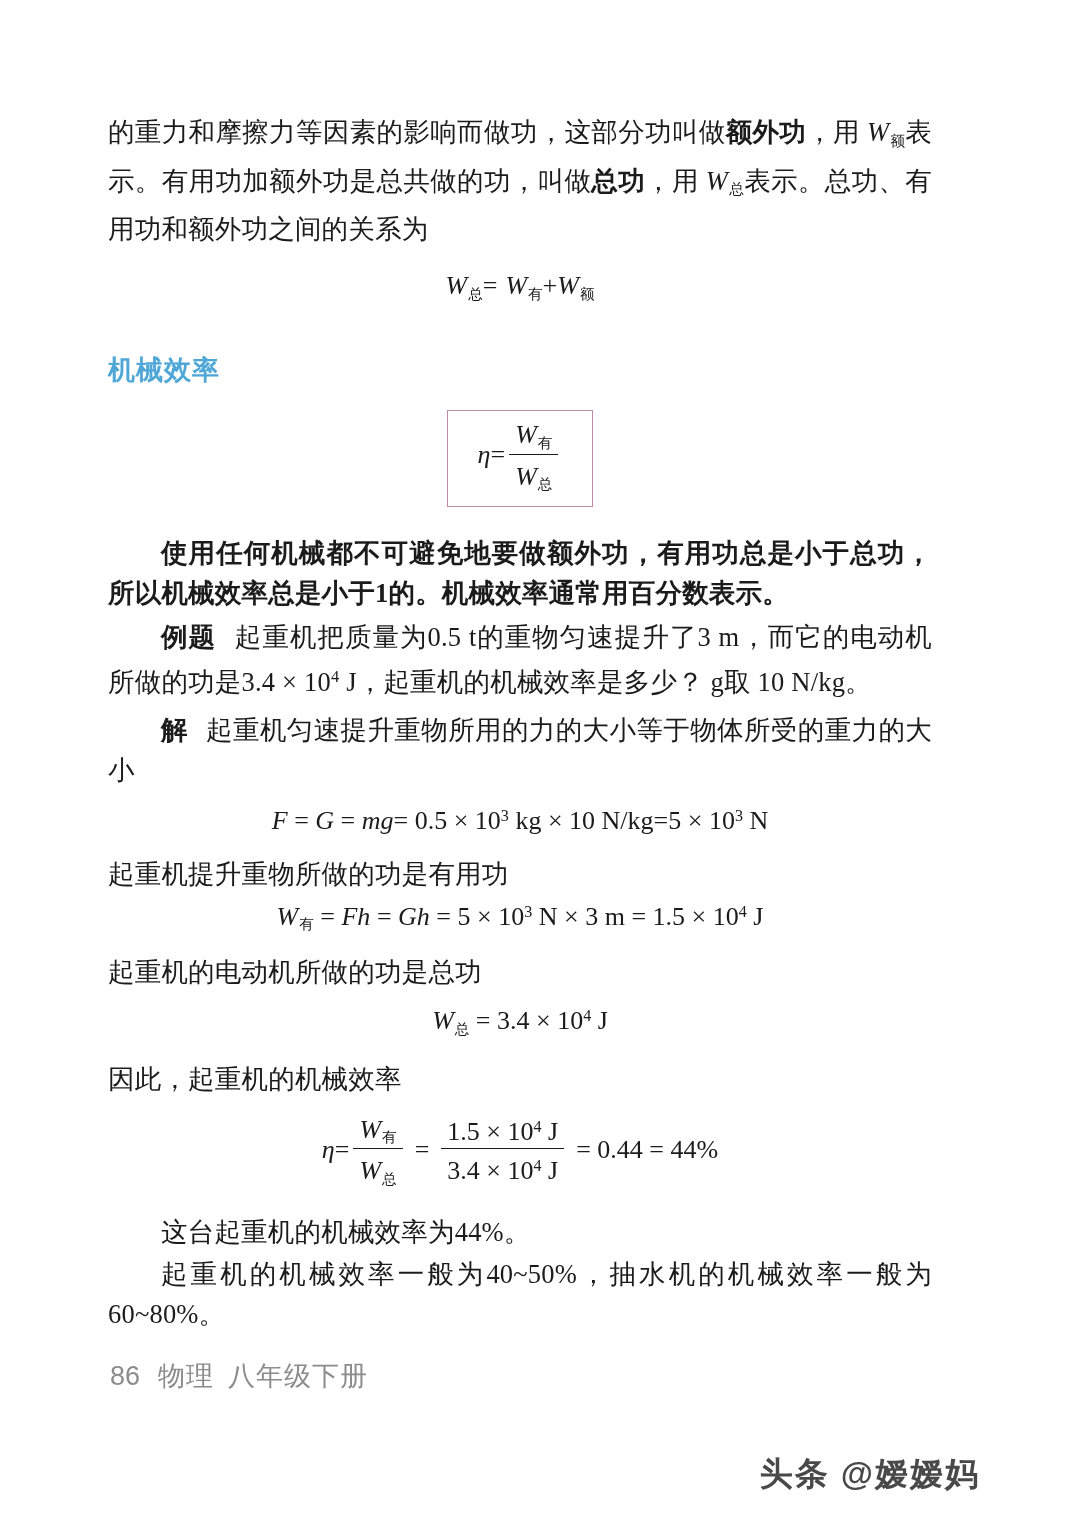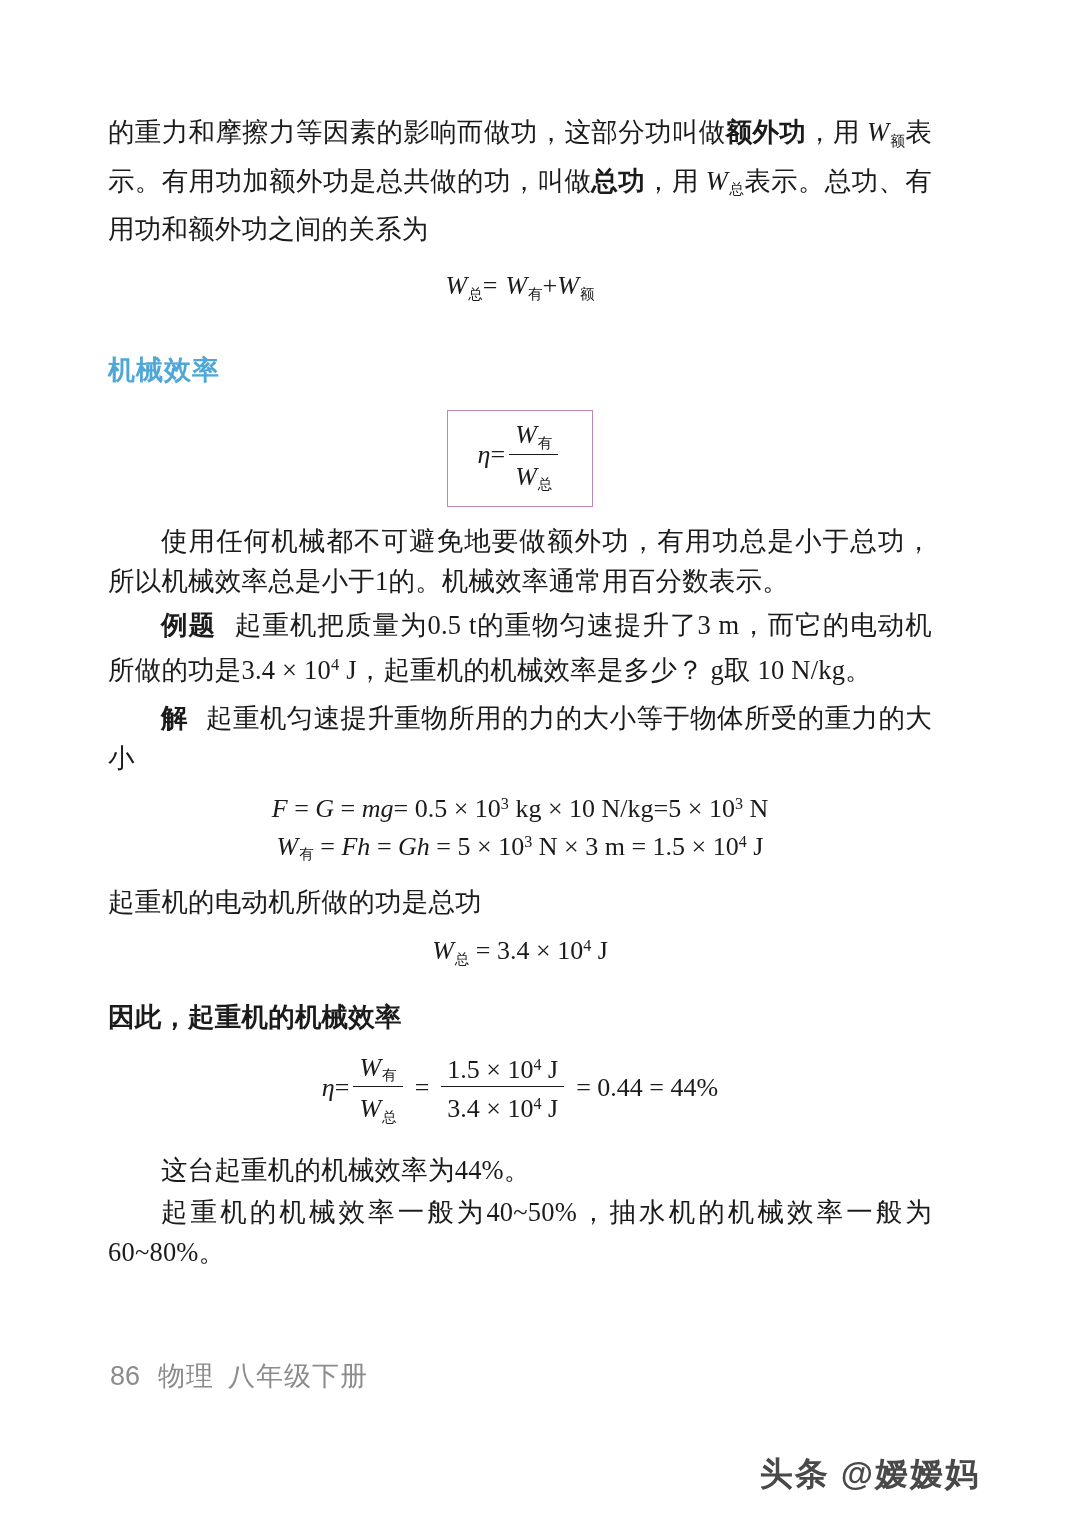--- a/index.html
+++ b/index.html
@@ -148,36 +148,37 @@
 
     <p class="eq-center math" style="margin-top:22px;"><span class="mi">W</span><span class="sub">总</span><span>=</span><span class="mi" style="margin-left:8px;">W</span><span class="sub">有</span><span>+</span><span class="mi">W</span><span class="sub">额</span></p>
 
     <h2 class="section-heading" style="margin-top:48px;">机械效率</h2>
 
 
     <div class="formula-box-wrap" style="margin-top:22px;">
       <div class="formula-box math"><span class="mi">η</span><span>=</span><span class="frac"><span class="num"><span class="mi">W</span><span class="sub">有</span></span><span class="den"><span class="mi">W</span><span class="sub">总</span></span></span></div>
     </div>
 
-    <p class="para indent" style="margin-top:14px;">使用任何机械都不可避免地要做额外功，有用功总是小于总功，所以机械效率总是小于1的。机械效率通常用百分数表示。</p>
+    <p class="para indent" style="margin-top:26px;font-weight:bold;">使用任何机械都不可避免地要做额外功，有用功总是小于总功，所以机械效率总是小于1的。机械效率通常用百分数表示。</p>
 
     <p class="para indent" style="margin-top:4px;"><span class="b">例题</span><span style="display:inline-block;width:18px;"></span><span>起重机把质量为0.5 t的重物匀速提升了3 m，而它的电动机所做的功是3.4 × 10</span><span class="sup">4</span><span> J，起重机的机械效率是多少？  g取 10 N/kg。</span></p>
 
     <p class="para indent" style="margin-top:8px;"><span class="b">解</span><span style="display:inline-block;width:18px;"></span><span>起重机匀速提升重物所用的力的大小等于物体所受的重力的大小</span></p>
 
     <p class="eq-center math" style="margin-top:16px;"><span class="mi">F</span><span> = </span><span class="mi">G</span><span> = </span><span class="mi">mg</span><span>= 0.5 × 10</span><span class="sup">3</span><span> kg × 10 N/kg=5 × 10</span><span class="sup">3</span><span> N</span></p>
 
+    <p class="para" style="margin-top:18px;">起重机提升重物所做的功是有用功</p>
 
     <p class="eq-center math" style="margin-top:8px;"><span class="mi">W</span><span class="sub">有</span><span> = </span><span class="mi">Fh</span><span> = </span><span class="mi">Gh</span><span> = 5 × 10</span><span class="sup">3</span><span> N × 3 m = 1.5 × 10</span><span class="sup">4</span><span> J</span></p>
 
     <p class="para" style="margin-top:18px;">起重机的电动机所做的功是总功</p>
 
     <p class="eq-center math" style="margin-top:14px;"><span class="mi">W</span><span class="sub">总</span><span> = 3.4 × 10</span><span class="sup">4</span><span> J</span></p>
 
-    <p class="para" style="margin-top:28px;font-weight:bold;">因此，起重机的机械效率</p>
+    <p class="para" style="margin-top:20px;">因此，起重机的机械效率</p>
 
     <p class="eq-center math" style="margin-top:16px;"><span class="mi">η</span><span>=</span><span class="frac"><span class="num"><span class="mi">W</span><span class="sub">有</span></span><span class="den"><span class="mi">W</span><span class="sub">总</span></span></span><span style="margin:0 8px;">=</span><span class="frac"><span class="num"><span>1.5 × 10</span><span class="sup">4</span><span> J</span></span><span class="den"><span>3.4 × 10</span><span class="sup">4</span><span> J</span></span></span><span style="margin-left:8px;">= 0.44 = 44%</span></p>
 
     <p class="para indent" style="margin-top:22px;">这台起重机的机械效率为44%。</p>
     <p class="para indent" style="margin-top:2px;">起重机的机械效率一般为40~50%，抽水机的机械效率一般为60~80%。</p>
 
   </div>
 
   <div class="footer">
     <span class="pg">86</span><span class="subj">物理</span><span>八年级下册</span>

